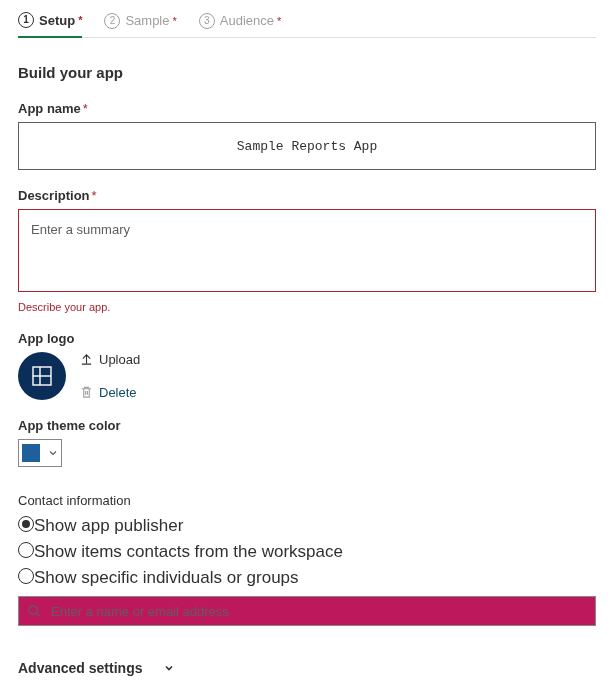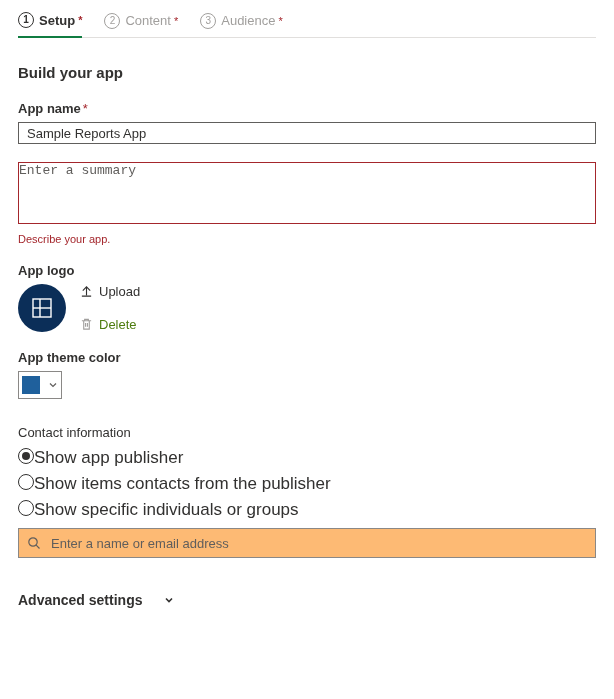--- a/index.html
+++ b/index.html
@@ -47,49 +47,50 @@
     .field { margin-bottom: 18px; }
     .label {
       font-size: 13px;
       font-weight: 600;
       margin-bottom: 6px;
       display: block;
     }
     .req { color: #a4262c; margin-left: 2px; font-weight: 400; }
     .text-input {
       width: 100%;
-      height: 22px;
+      height: 48px;
       padding: 5px 8px;
       border: 1px solid #605e5c;
-      font-family: Liberation Sans, sans-serif;
+      font-family: Liberation Mono, monospace;
       font-size: 13px;
       color: #323130;
+      text-align: center;
     }
     .textarea {
       width: 100%;
-      height: 62px;
-      padding: 0;
+      height: 83px;
+      padding: 12px;
       border: 1px solid #a4262c;
-      font-family: Liberation Mono, monospace;
+      font-family: Liberation Sans, sans-serif;
       font-size: 13px;
       resize: none;
     }
     .textarea::placeholder { color: #605e5c; }
     .error-msg { color: #a4262c; font-size: 11px; margin-top: 6px; }
     .logo-row { display: flex; align-items: center; gap: 14px; margin-top: 6px; }
     .logo-circle {
       width: 48px; height: 48px;
       border-radius: 50%;
       background: #0b2e58;
       display: flex; align-items: center; justify-content: center;
     }
     .logo-actions { display: flex; flex-direction: column; gap: 18px; font-size: 13px; }
     .logo-action { display: flex; align-items: center; gap: 6px; cursor: pointer; }
     .logo-action.upload { color: #323130; }
-    .logo-action.delete { color: #4d7c0f; }
+    .logo-action.delete { color: #0c4a6e; }
     .logo-action svg { flex-shrink: 0; }
     .color-picker {
       width: 44px; height: 28px;
       border: 1px solid #8a8886;
       display: flex; align-items: center;
       padding: 3px;
       gap: 2px;
       cursor: pointer;
     }
     .swatch { width: 18px; height: 18px; background: #1f609c; }
@@ -103,21 +104,21 @@
       flex-shrink: 0;
     }
     .radio.checked::after {
       content:""; width:8px; height:8px; border-radius:50%; background:#323130;
     }
     .search-box {
       margin-top: 8px;
       width: 100%;
       height: 30px;
       border: 1px solid #8a8886;
-      background: #fdba74;
+      background: #be185d;
       display: flex;
       align-items: center;
       padding: 0 8px;
       gap: 10px;
     }
     .search-box input {
       border:none; background:transparent; flex:1;
       font-family:inherit; font-size:13px; outline:none;
     }
     .search-box input::placeholder { color:#605e5c; }
@@ -132,38 +133,39 @@
 <body>
 
 <div class="tabs">
   <div class="tab active">
     <span class="step-circle">1</span>
     <span>Setup</span>
       <span class="ast">*</span>
   </div>
   <div class="tab">
     <span class="step-circle">2</span>
-    <span>Content</span>
+    <span>Sample</span>
       <span class="ast">*</span>
   </div>
   <div class="tab">
     <span class="step-circle">3</span>
     <span>Audience</span>
       <span class="ast">*</span>
   </div>
 </div>
 
 <h2 class="heading">Build your app</h2>
 
 <div class="field">
   <label class="label"><span>App name</span><span class="req">*</span></label>
   <input class="text-input" type="text" value="Sample Reports App" style="">
 </div>
 
 <div class="field">
+  <label class="label"><span>Description</span><span class="req">*</span></label>
   <textarea class="textarea" placeholder="Enter a summary" style=""></textarea>
   <div class="error-msg">Describe your app.</div>
 </div>
 
 <div class="field">
   <label class="label">App logo</label>
   <div class="logo-row">
     <div class="logo-circle">
       <svg width="22" height="22" viewBox="0 0 22 22" fill="none" stroke="#fff" stroke-width="1.4">
         <rect x="2" y="2" width="18" height="18"></rect>
@@ -201,21 +203,21 @@
 </div>
 
 <div class="field" style="margin-top:26px;">
   <div class="section-label">Contact information</div>
   <div class="radio-row">
     <span class="radio checked"></span>
     <span>Show app publisher</span>
   </div>
   <div class="radio-row">
     <span class="radio"></span>
-    <span>Show items contacts from the publisher</span>
+    <span>Show items contacts from the workspace</span>
   </div>
   <div class="radio-row">
     <span class="radio"></span>
     <span>Show specific individuals or groups</span>
   </div>
   <div class="search-box">
     <svg width="14" height="14" viewBox="0 0 14 14" fill="none" stroke="#605e5c" stroke-width="1.2">
         <circle cx="6" cy="6" r="4.2"></circle>
         <line x1="9.2" y1="9.2" x2="12.5" y2="12.5"></line>
       </svg>

